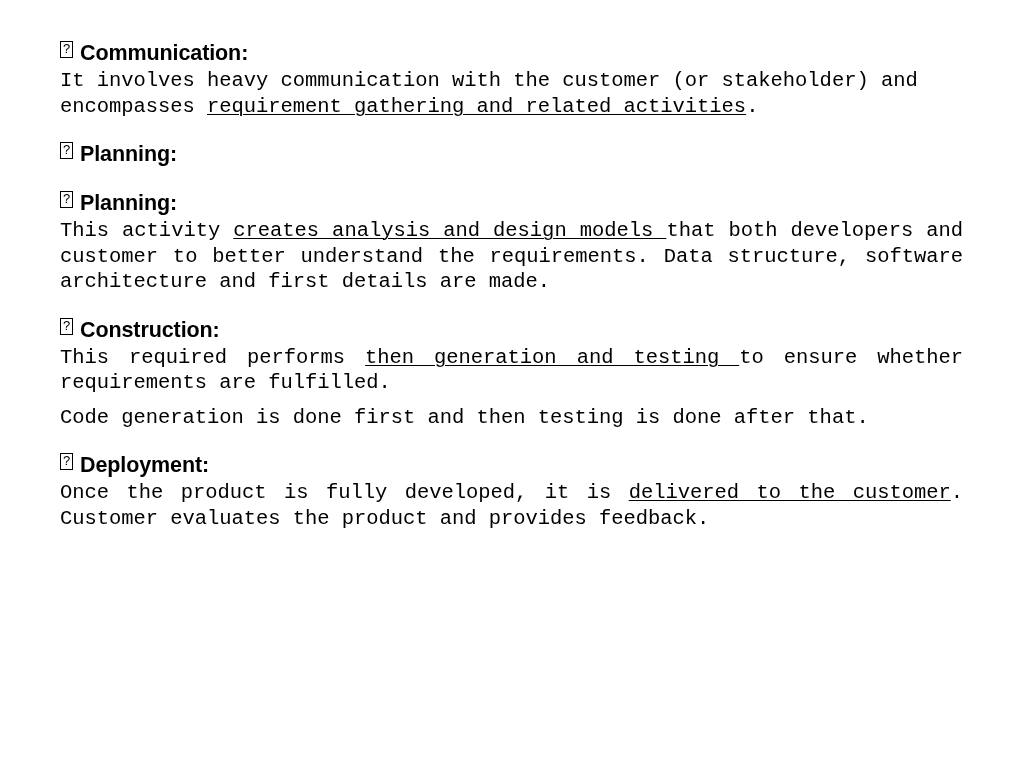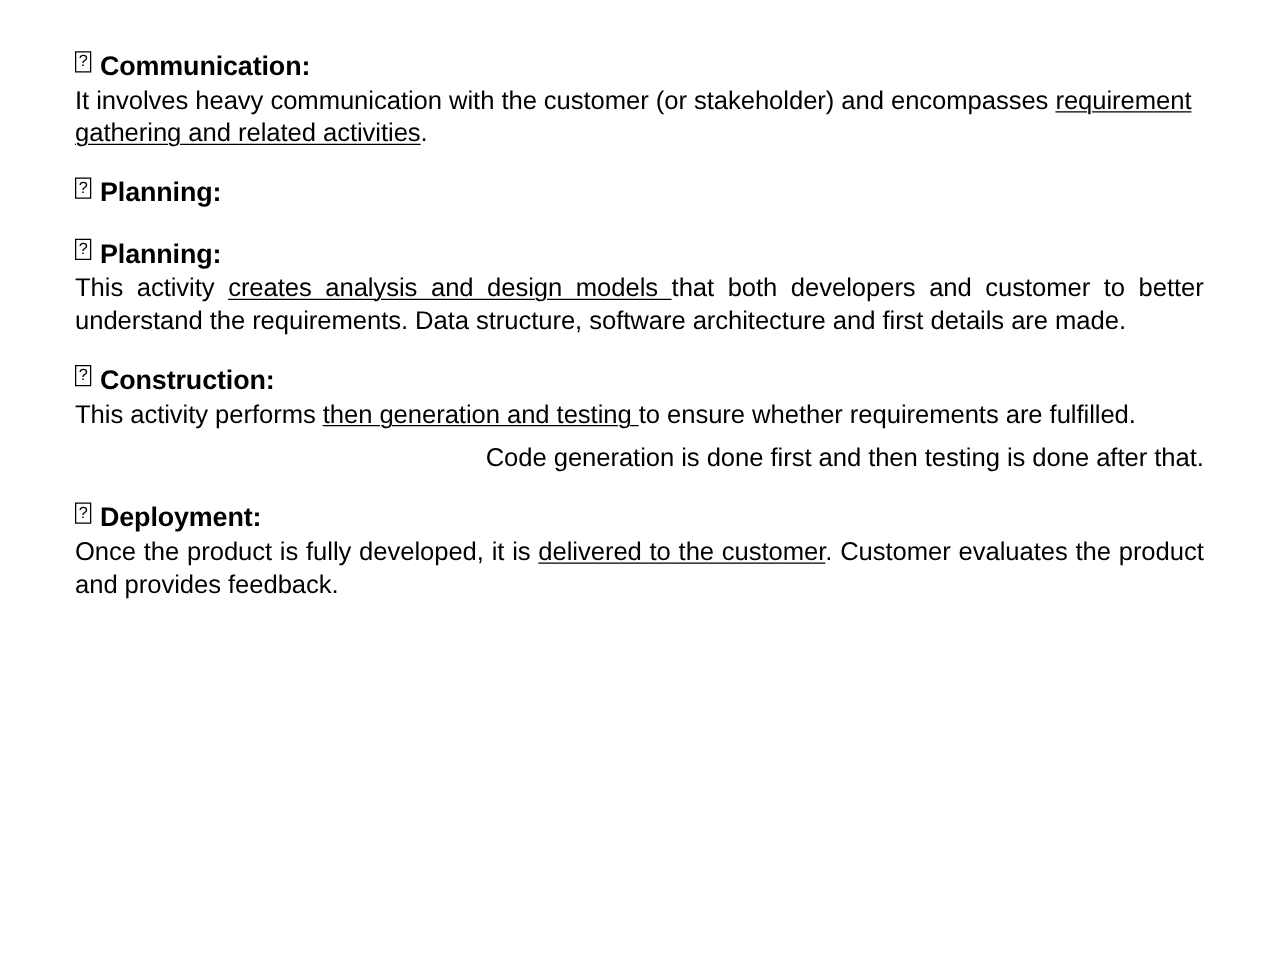--- a/index.html
+++ b/index.html
@@ -63,28 +63,28 @@
     line-height: 14px;
     display: block;
   }
 
   .body {
     font-size: 20.5px;
     line-height: 25.5px;
     margin: 0;
     text-align: left;
     letter-spacing: -0.05px;
+    font-family: Liberation Mono, monospace;
   }
   .body.justify {
     text-align: justify;
     text-align-last: left;
   }
   .body + .body {
     margin-top: 0;
-    text-align: right;
   }
   .body.gap {
     margin-top: 9px;
   }
 
   u.ul {
     text-decoration: underline;
     text-decoration-thickness: 1.3px;
     text-underline-offset: 2px;
   }
@@ -111,21 +111,21 @@
     <div class="heading">
       <span class="tofu"><i>?</i></span><span>Planning:</span>
     </div>
     <p class="body justify"><span>This activity </span><u class="ul">creates analysis and design models </u><span>that both developers and customer to better understand the requirements. Data structure, software architecture and first details are made.</span></p>
   </div>
 
   <div class="section">
     <div class="heading">
       <span class="tofu"><i>?</i></span><span>Construction:</span>
     </div>
-    <p class="body justify"><span>This activity performs </span><u class="ul">then generation and testing </u><span>to ensure whether requirements are fulfilled.</span></p>
+    <p class="body justify"><span>This required performs </span><u class="ul">then generation and testing </u><span>to ensure whether requirements are fulfilled.</span></p>
     <p class="body gap">Code generation is done first and then testing is done after that.</p>
   </div>
 
   <div class="section last">
     <div class="heading">
       <span class="tofu"><i>?</i></span><span>Deployment:</span>
     </div>
     <p class="body justify"><span>Once the product is fully developed, it is </span><u class="ul">delivered to the customer</u><span>. Customer evaluates the product and provides feedback.</span></p>
   </div>
 

